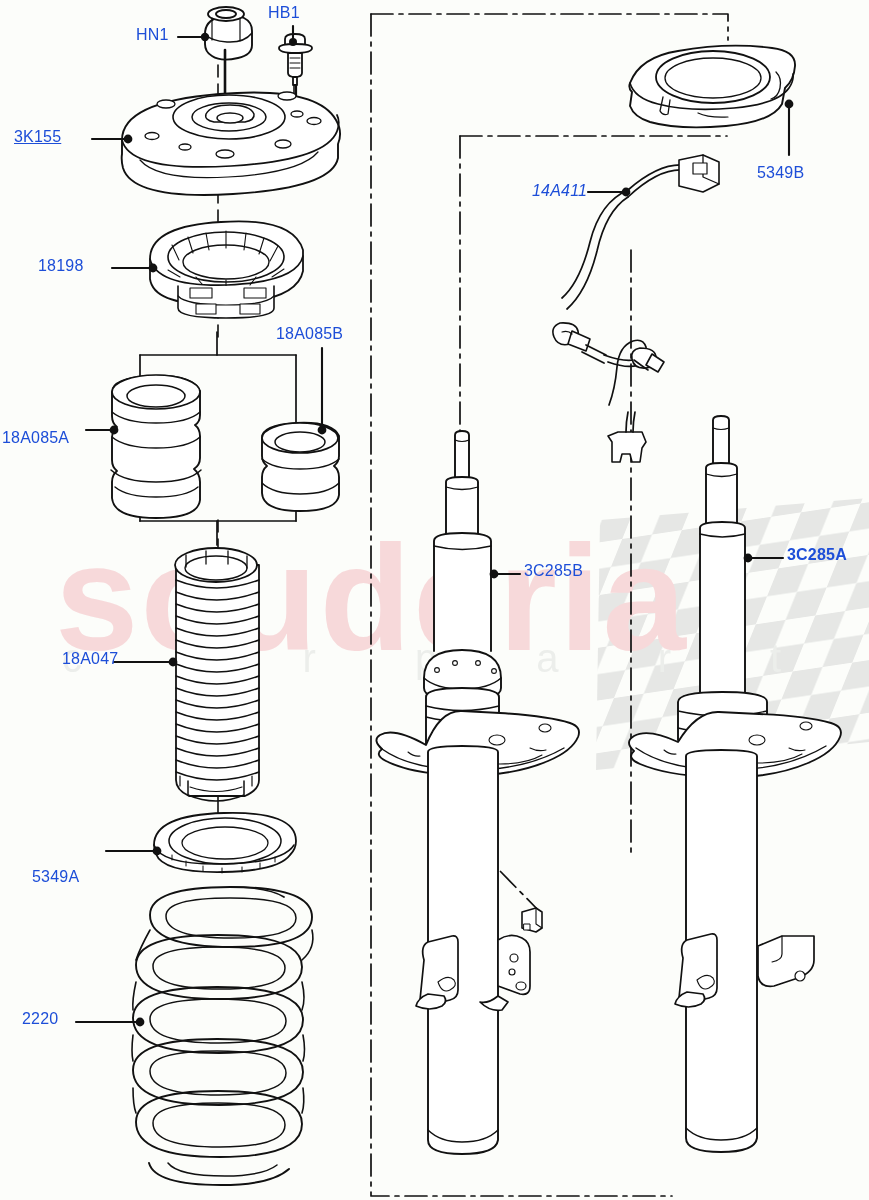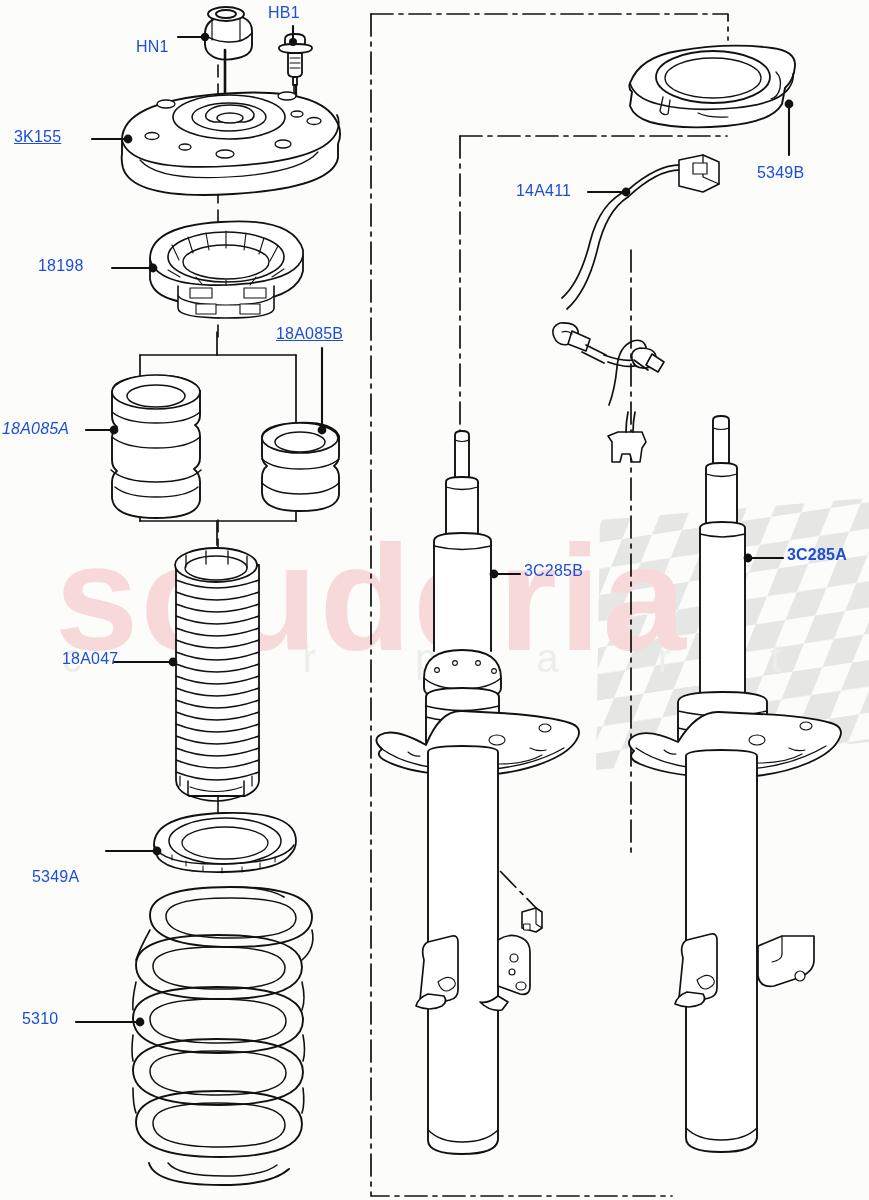--- a/index.html
+++ b/index.html
@@ -369,28 +369,28 @@
         <path d="M782 936 l0 18 q0 6 -10 8" fill="none" stroke-width="1.2"></path>
         <ellipse cx="800" cy="976" rx="5" ry="5" stroke-width="1.2"></ellipse>
       </g>
     </g>
     <circle cx="748" cy="558" r="4.4" fill="#111" stroke="none"></circle>
     <path d="M748 558 L783 558" stroke="#111" stroke-width="2.1" fill="none"></path>
 
   </svg>
 
   <div>
-    <div class="lbl" style="left:136px;top:38px;">HN1</div>
+    <div class="lbl" style="left:136px;top:26px;">HN1</div>
     <div class="lbl" style="left:268px;top:4px;">HB1</div>
     <div class="lbl" style="left:14px;top:128px;text-decoration:underline;">3K155</div>
     <div class="lbl" style="left:38px;top:257px;">18198</div>
-    <div class="lbl" style="left:276px;top:325px;text-decoration:underline;">18A085B</div>
-    <div class="lbl" style="left:2px;top:420px;font-style:italic;">18A085A</div>
+    <div class="lbl" style="left:276px;top:325px;">18A085B</div>
+    <div class="lbl" style="left:2px;top:429px;">18A085A</div>
     <div class="lbl" style="left:62px;top:650px;">18A047</div>
     <div class="lbl" style="left:32px;top:868px;">5349A</div>
-    <div class="lbl" style="left:22px;top:1010px;">5310</div>
+    <div class="lbl" style="left:22px;top:1010px;">2220</div>
     <div class="lbl" style="left:757px;top:164px;">5349B</div>
-    <div class="lbl" style="left:516px;top:182px;">14A411</div>
+    <div class="lbl" style="left:532px;top:182px;font-style:italic;">14A411</div>
     <div class="lbl" style="left:524px;top:562px;text-align:center;">3C285B</div>
     <div class="lbl" style="left:787px;top:546px;font-weight:bold;">3C285A</div>
   </div>
 
 </div>
 
 </body></html>

